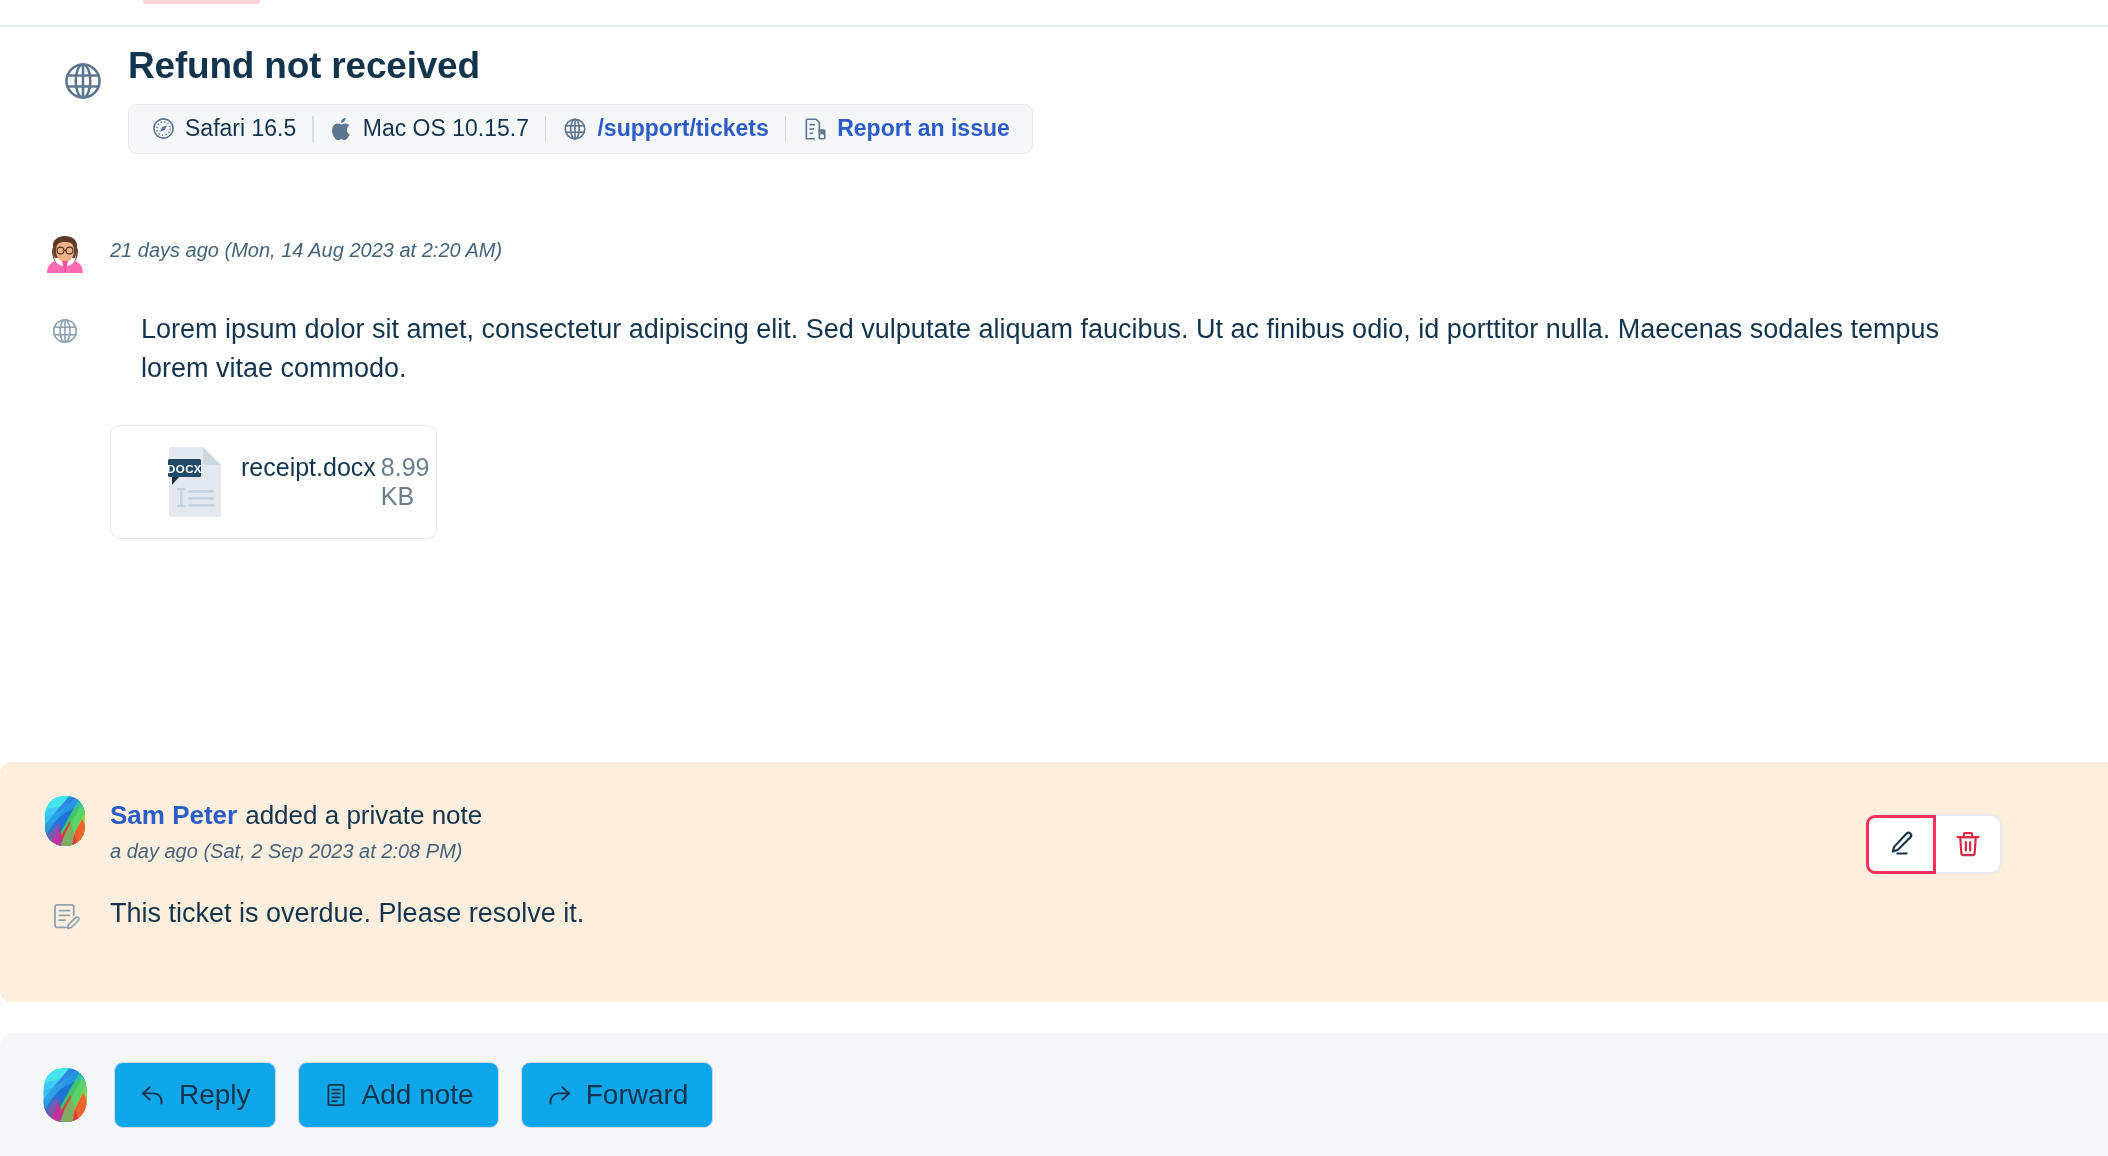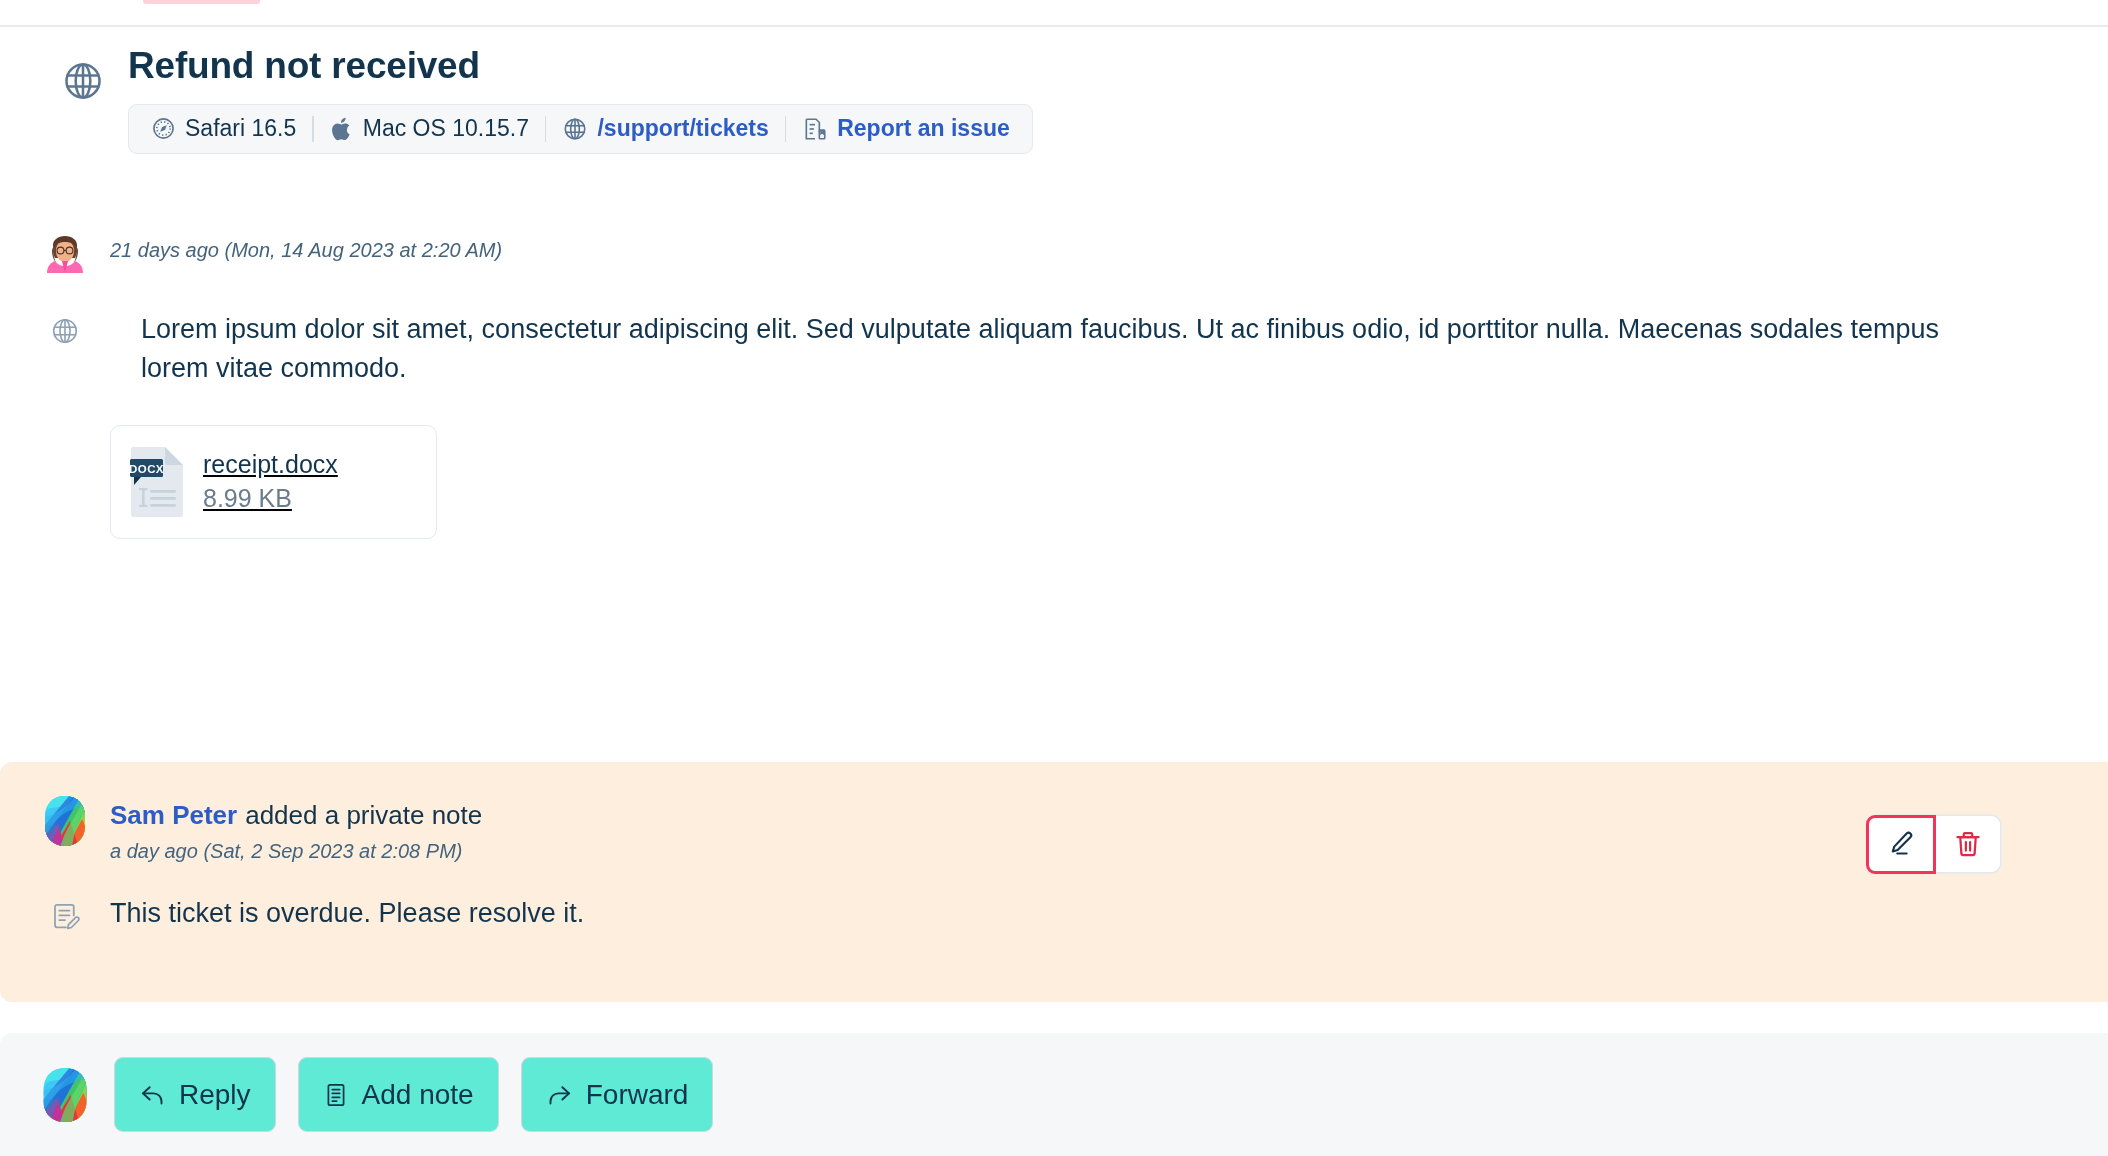--- a/index.html
+++ b/index.html
@@ -144,22 +144,22 @@
     width: 327px;
     height: 114px;
     border: 1.5px solid #e4e9ee;
     border-radius: 10px;
     background: #ffffff;
     display: flex;
     align-items: center;
     padding: 0 18px;
     gap: 16px;
   }
-  .file-icon { position: relative; width: 58px; height: 74px; flex: 0 0 auto; }
-  .att-meta { display: flex; flex-direction: column; gap: 5px; text-decoration: underline; }
+  .file-icon { position: relative; width: 58px; height: 74px; flex: 0 0 auto; margin-left: 38px; }
+  .att-meta { display: flex; flex-direction: row; gap: 5px; }
   .att-name { font-size: 25px; color: #12344d; }
   .att-size { font-size: 25px; color: #6b7c8d; }
 
   
   .note-block {
     position: absolute;
     left: 0;
     top: 762px;
     width: 2108px;
     height: 240px;
@@ -211,26 +211,26 @@
     height: 123px;
     background: #f5f7f9;
     border-radius: 12px 0 0 0;
     display: flex;
     align-items: center;
     padding-left: 38px;
     gap: 22px;
   }
   .bar-avatar { width: 54px; height: 56px; flex: 0 0 auto; }
   .act-btn {
-    height: 75px;
+    height: 66px;
     display: inline-flex;
     align-items: center;
     gap: 13px;
     padding: 10px 24px;
-    background: #5eead4;
+    background: #0ea5e9;
     border: 1.5px solid #cfd7df;
     border-radius: 9px;
     font-size: 28px;
     color: #12344d;
     font-family: "Liberation Sans", sans-serif;
     cursor: pointer;
     white-space: nowrap;
   }
 
   svg { display: block; }

